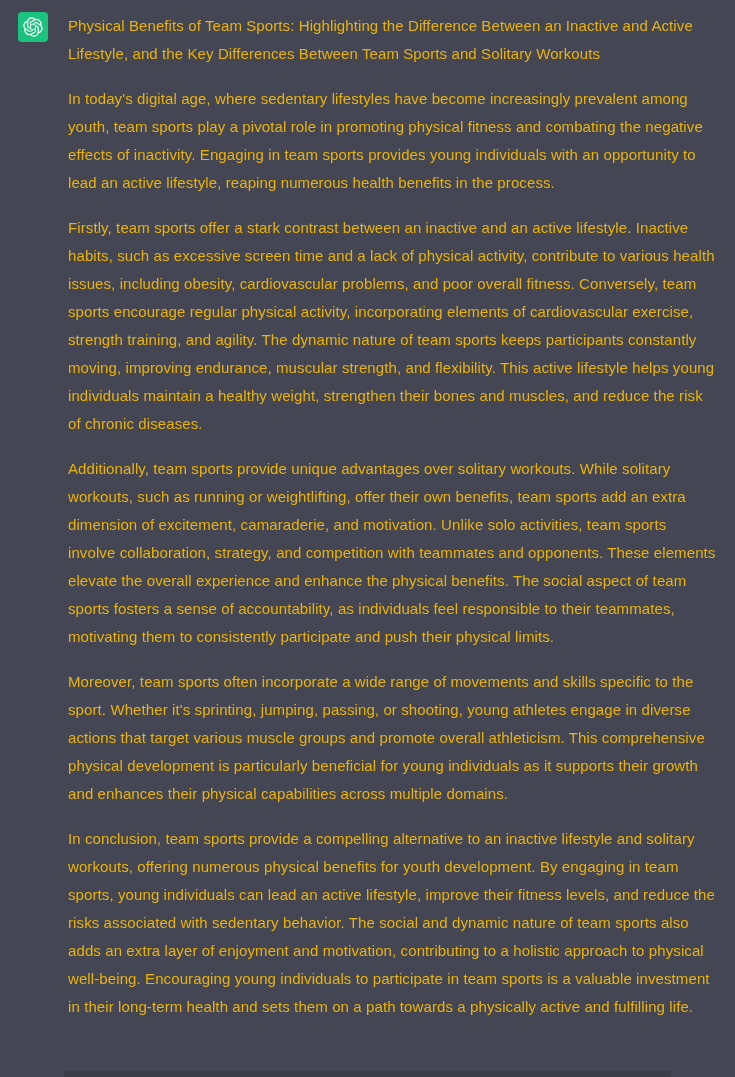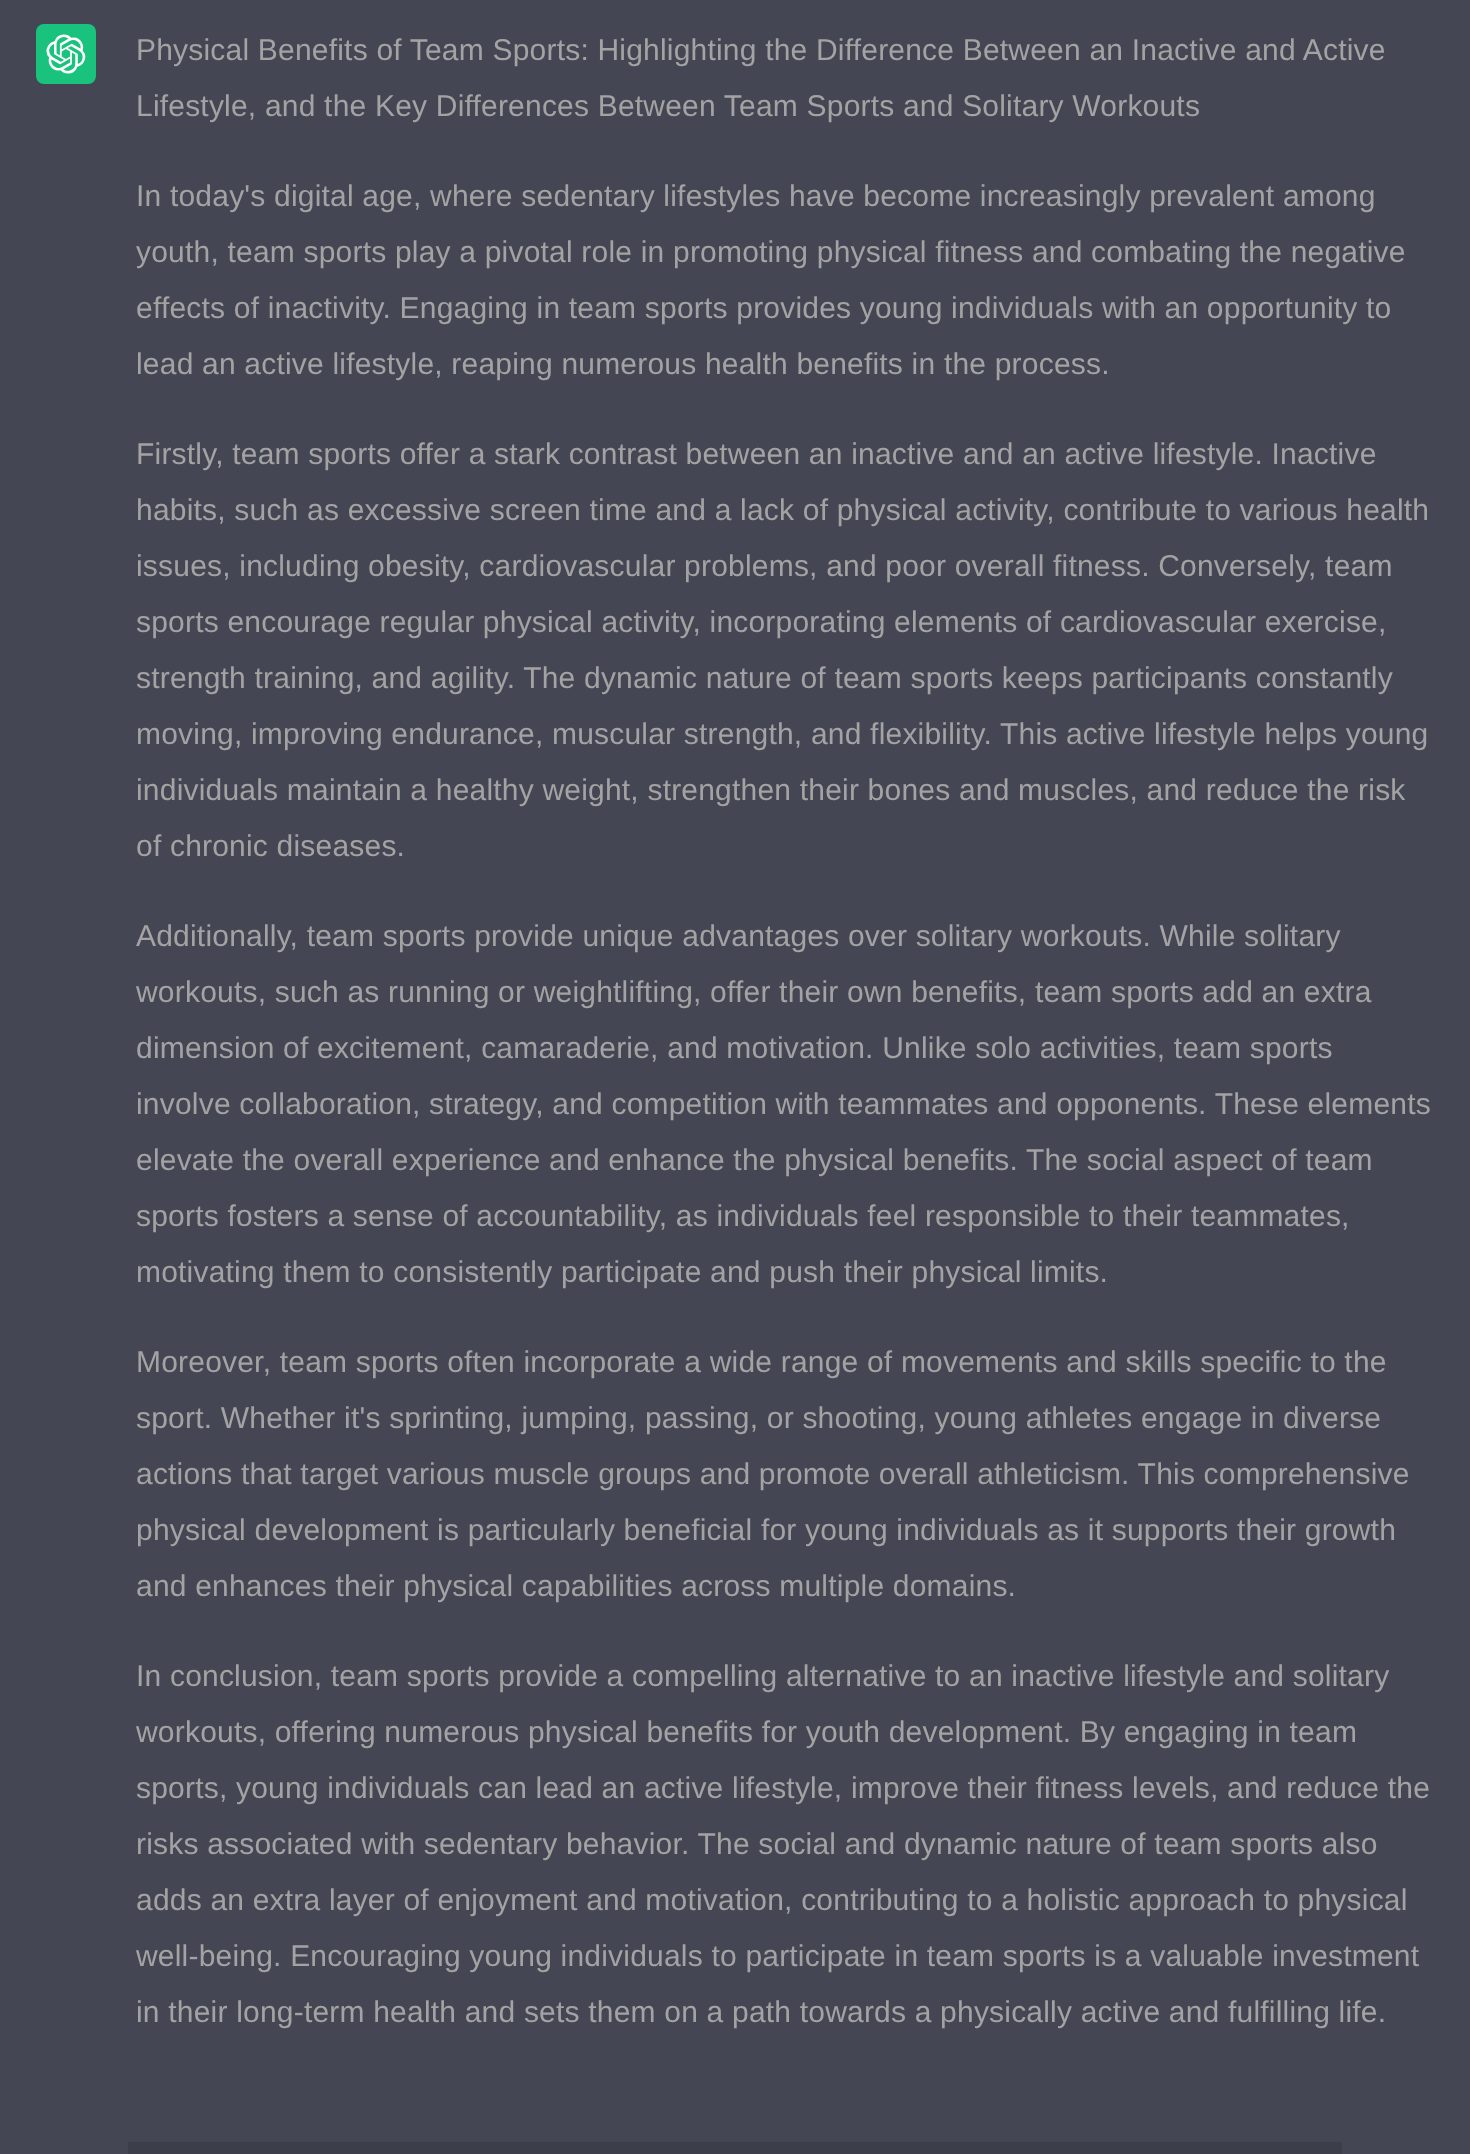--- a/index.html
+++ b/index.html
@@ -60,21 +60,21 @@
 <body style="background: rgb(68, 70, 84);">
 
 <div class="message-row">
   <div class="avatar" style="background: rgb(25, 195, 125);">
     <span>
       <svg viewBox="0 0 41 41" fill="#ffffff" xmlns="http://www.w3.org/2000/svg" aria-hidden="true">
         <path d="M37.532 16.87a9.963 9.963 0 0 0-.856-8.184 10.078 10.078 0 0 0-10.855-4.835A9.964 9.964 0 0 0 18.306.5a10.079 10.079 0 0 0-9.614 6.977 9.967 9.967 0 0 0-6.664 4.834 10.08 10.08 0 0 0 1.24 11.817 9.965 9.965 0 0 0 .856 8.185 10.079 10.079 0 0 0 10.855 4.835 9.965 9.965 0 0 0 7.516 3.35 10.078 10.078 0 0 0 9.617-6.981 9.967 9.967 0 0 0 6.663-4.834 10.079 10.079 0 0 0-1.243-11.813ZM22.498 37.886a7.474 7.474 0 0 1-4.799-1.735c.061-.033.168-.091.237-.134l7.964-4.6a1.294 1.294 0 0 0 .655-1.134V19.054l3.366 1.944a.12.12 0 0 1 .066.092v9.299a7.505 7.505 0 0 1-7.49 7.496ZM6.392 31.006a7.471 7.471 0 0 1-.894-5.023c.06.036.162.099.237.141l7.964 4.6a1.297 1.297 0 0 0 1.308 0l9.724-5.614v3.888a.12.12 0 0 1-.048.103l-8.051 4.649a7.504 7.504 0 0 1-10.24-2.744ZM4.297 13.62A7.469 7.469 0 0 1 8.2 10.333c0 .068-.004.19-.004.274v9.201a1.294 1.294 0 0 0 .654 1.132l9.723 5.614-3.366 1.944a.12.12 0 0 1-.114.01L7.04 23.856a7.504 7.504 0 0 1-2.743-10.237Zm27.658 6.437-9.724-5.615 3.367-1.943a.121.121 0 0 1 .113-.01l8.052 4.648a7.498 7.498 0 0 1-1.158 13.528v-9.476a1.293 1.293 0 0 0-.65-1.132Zm3.35-5.043c-.059-.037-.162-.099-.236-.141l-7.965-4.6a1.298 1.298 0 0 0-1.308 0l-9.723 5.614v-3.888a.12.12 0 0 1 .048-.103l8.05-4.645a7.497 7.497 0 0 1 11.135 7.763Zm-21.063 6.929-3.367-1.944a.12.12 0 0 1-.065-.092v-9.299a7.497 7.497 0 0 1 12.293-5.756 6.94 6.94 0 0 0-.236.134l-7.965 4.6a1.294 1.294 0 0 0-.654 1.132l-.006 11.225Zm1.829-3.943 4.33-2.501 4.332 2.5v5l-4.331 2.5-4.331-2.5Z"></path>
       </svg>
     </span>
   </div>
-  <div class="message-content" style="color: #a3a3a3;">
+  <div class="message-content" style="color: #eab308;">
     <p>Physical Benefits of Team Sports: Highlighting the Difference Between an Inactive and Active Lifestyle, and the Key Differences Between Team Sports and Solitary Workouts</p>
     <p>In today's digital age, where sedentary lifestyles have become increasingly prevalent among youth, team sports play a pivotal role in promoting physical fitness and combating the negative effects of inactivity. Engaging in team sports provides young individuals with an opportunity to lead an active lifestyle, reaping numerous health benefits in the process.</p>
     <p>Firstly, team sports offer a stark contrast between an inactive and an active lifestyle. Inactive habits, such as excessive screen time and a lack of physical activity, contribute to various health issues, including obesity, cardiovascular problems, and poor overall fitness. Conversely, team sports encourage regular physical activity, incorporating elements of cardiovascular exercise, strength training, and agility. The dynamic nature of team sports keeps participants constantly moving, improving endurance, muscular strength, and flexibility. This active lifestyle helps young individuals maintain a healthy weight, strengthen their bones and muscles, and reduce the risk of chronic diseases.</p>
     <p>Additionally, team sports provide unique advantages over solitary workouts. While solitary workouts, such as running or weightlifting, offer their own benefits, team sports add an extra dimension of excitement, camaraderie, and motivation. Unlike solo activities, team sports involve collaboration, strategy, and competition with teammates and opponents. These elements elevate the overall experience and enhance the physical benefits. The social aspect of team sports fosters a sense of accountability, as individuals feel responsible to their teammates, motivating them to consistently participate and push their physical limits.</p>
     <p>Moreover, team sports often incorporate a wide range of movements and skills specific to the sport. Whether it's sprinting, jumping, passing, or shooting, young athletes engage in diverse actions that target various muscle groups and promote overall athleticism. This comprehensive physical development is particularly beneficial for young individuals as it supports their growth and enhances their physical capabilities across multiple domains.</p>
     <p>In conclusion, team sports provide a compelling alternative to an inactive lifestyle and solitary workouts, offering numerous physical benefits for youth development. By engaging in team sports, young individuals can lead an active lifestyle, improve their fitness levels, and reduce the risks associated with sedentary behavior. The social and dynamic nature of team sports also adds an extra layer of enjoyment and motivation, contributing to a holistic approach to physical well-being. Encouraging young individuals to participate in team sports is a valuable investment in their long-term health and sets them on a path towards a physically active and fulfilling life.</p>
   </div>
 </div>
 
 <div class="bottom-edge" style="background: rgb(60, 62, 74);"></div>

